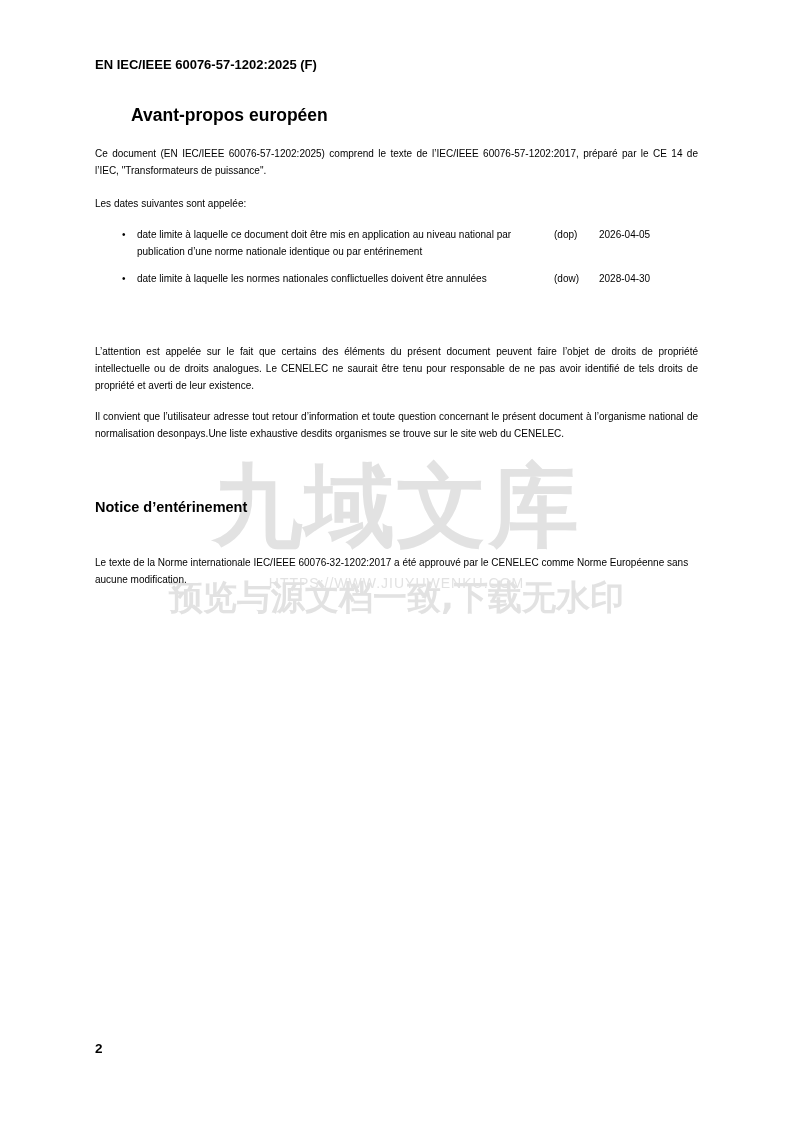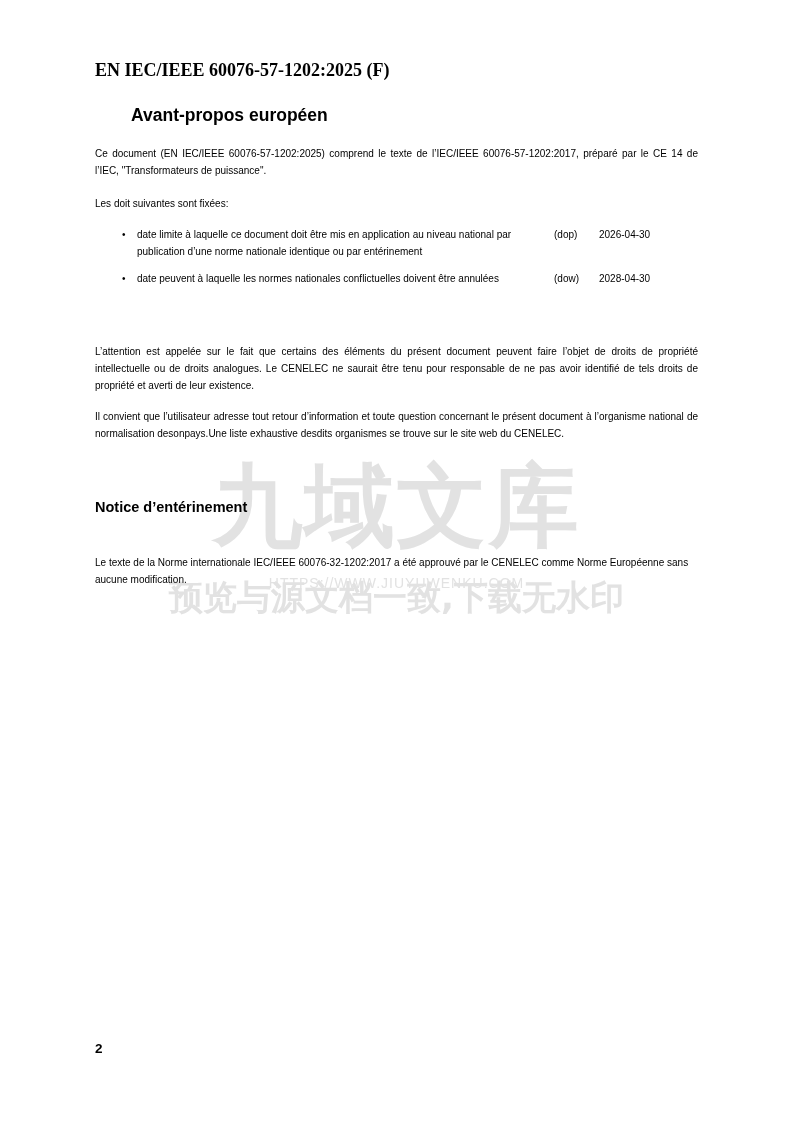--- a/index.html
+++ b/index.html
@@ -62,21 +62,21 @@
   .block {
     position: absolute;
     left: 95px;
     width: 603px;
     font-size: 10px;
     line-height: 17px;
     margin: 0;
   }
   .justify { text-align: justify; }
 
-  .doc-header { top: 62px; font-weight: bold; font-size: 18px; font-family: Liberation Serif, serif; }
+  .doc-header { top: 56px; font-weight: bold; font-size: 13px; }
   .section-title { top: 105px; font-size: 17.5px; line-height: 21px; font-weight: bold; margin-left: 36px; }
   .p-intro { top: 145px; }
   .p-dates-intro { top: 195px; }
 
   .date-list { top: 226px; }
   .date-item {
     display: grid;
     grid-template-columns: 42px 417px 45px 1fr;
     align-items: start;
   }
@@ -106,32 +106,32 @@
   </div>
 
   <div class="content">
 
     <div class="block doc-header">EN IEC/IEEE 60076-57-1202:2025 (F)</div>
 
     <div class="block section-title">Avant-propos européen</div>
 
     <p class="block p-intro justify">Ce document (EN IEC/IEEE 60076-57-1202:2025) comprend le texte de l’IEC/IEEE 60076-57-1202:2017, préparé par le CE 14 de l’IEC, "Transformateurs de puissance".</p>
 
-    <p class="block p-dates-intro">Les doit suivantes sont fixées:</p>
+    <p class="block p-dates-intro">Les dates suivantes sont appelée:</p>
 
     <div class="block date-list">
       <div class="date-item">
         <span class="bullet">•</span>
         <span class="item-text">date limite à laquelle ce document doit être mis en application au niveau national par publication d’une norme nationale identique ou par entérinement</span>
         <span class="item-label">(dop)</span>
-        <span class="item-date">2026-04-30</span>
+        <span class="item-date">2026-04-05</span>
       </div>
       <div class="date-item">
         <span class="bullet">•</span>
-        <span class="item-text">date peuvent à laquelle les normes nationales conflictuelles doivent être annulées</span>
+        <span class="item-text">date limite à laquelle les normes nationales conflictuelles doivent être annulées</span>
         <span class="item-label">(dow)</span>
         <span class="item-date">2028-04-30</span>
       </div>
     </div>
 
     <p class="block p-ip justify">L’attention est appelée sur le fait que certains des éléments du présent document peuvent faire l’objet de droits de propriété intellectuelle ou de droits analogues. Le CENELEC ne saurait être tenu pour responsable de ne pas avoir identifié de tels droits de propriété et averti de leur existence.</p>
 
     <p class="block p-feedback justify">Il convient que l’utilisateur adresse tout retour d’information et toute question concernant le présent document à l’organisme national de normalisation desonpays.Une liste exhaustive desdits organismes se trouve sur le site web du CENELEC.</p>
 
     <div class="block notice-title">Notice d’entérinement</div>

